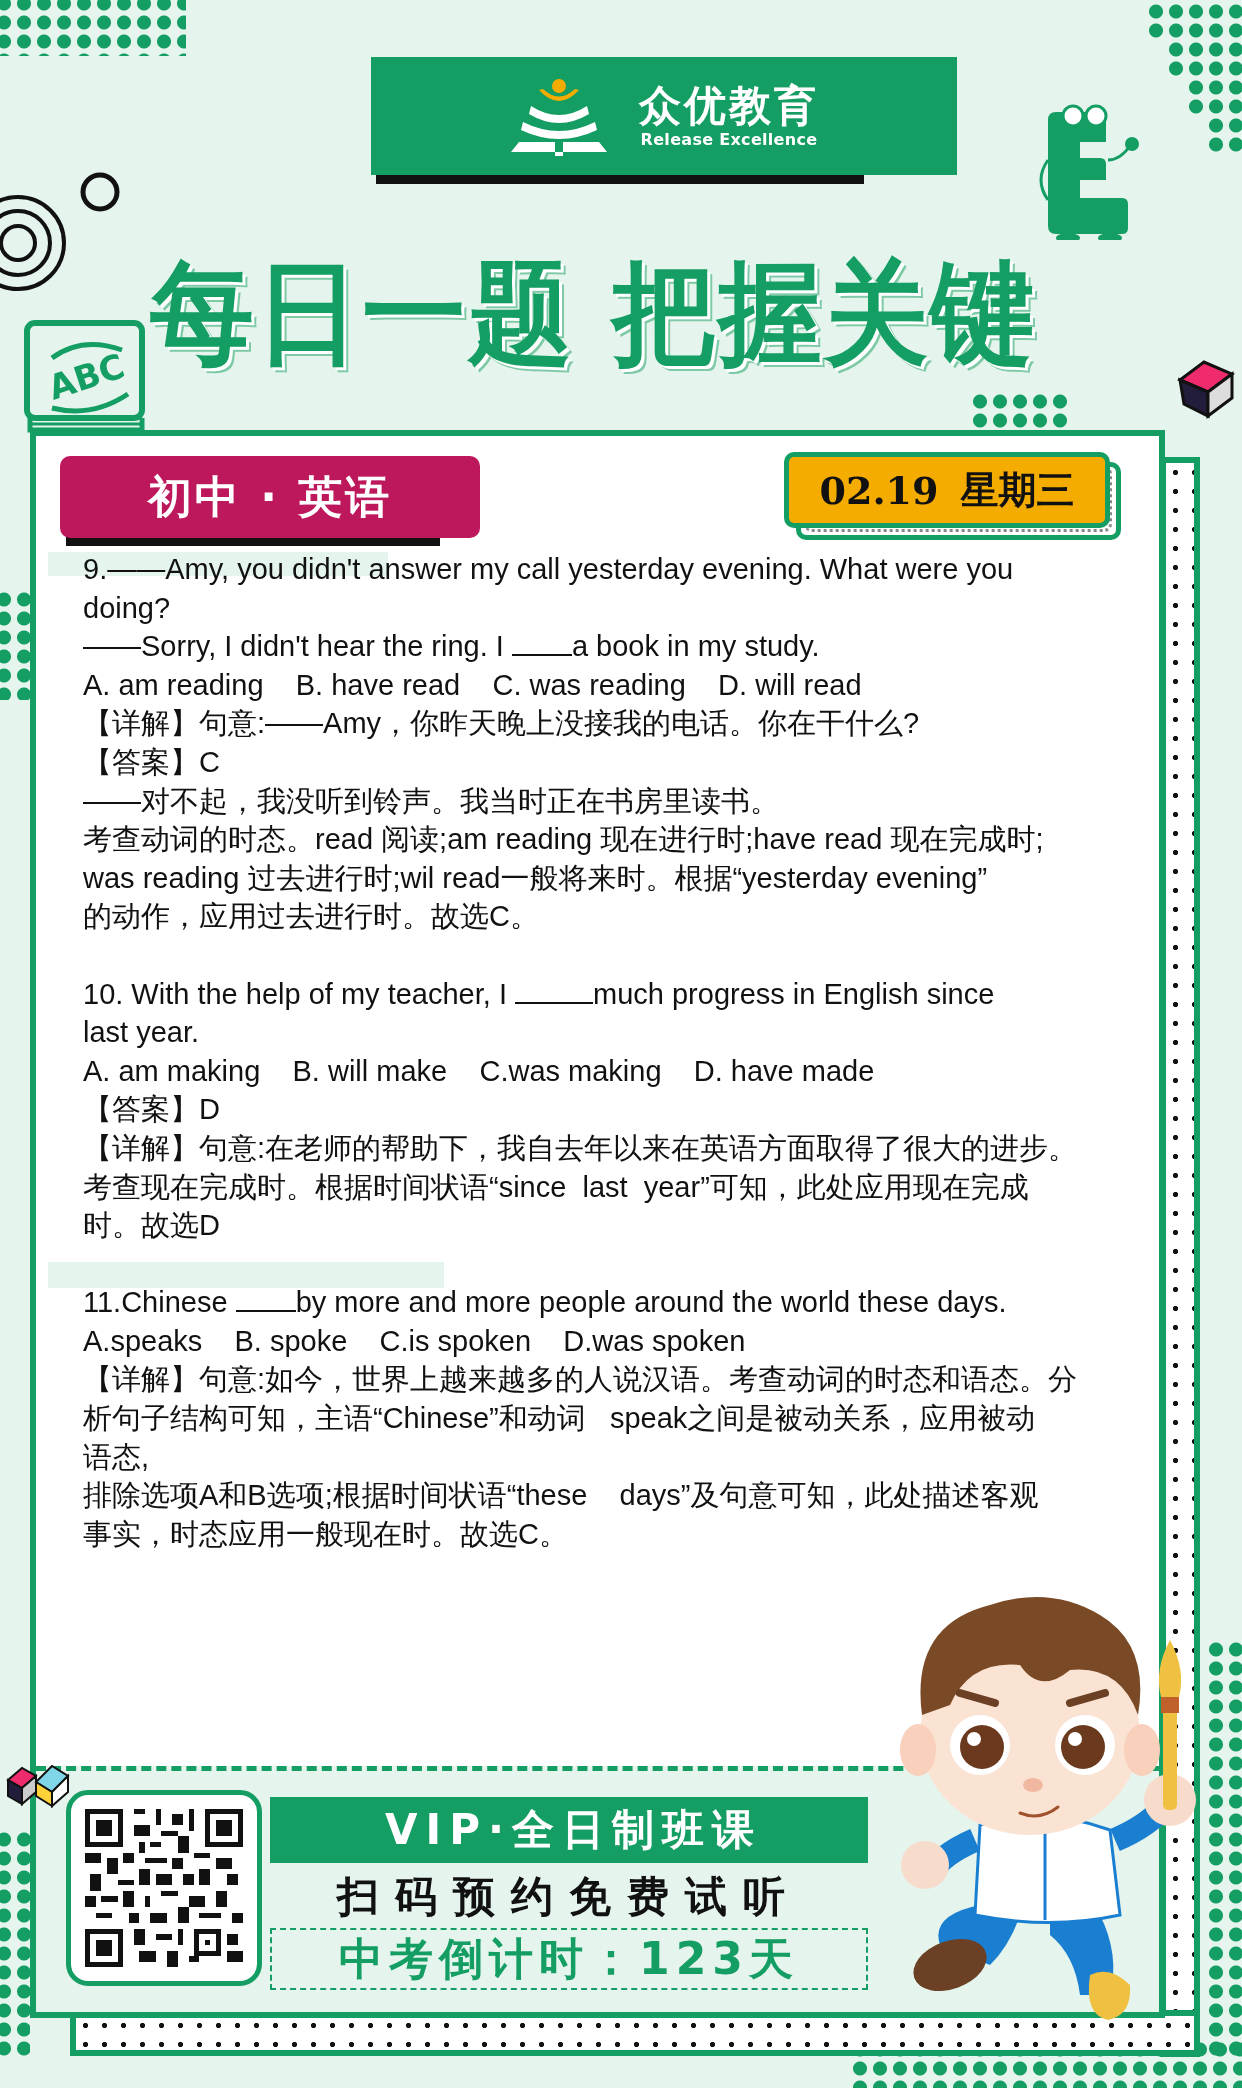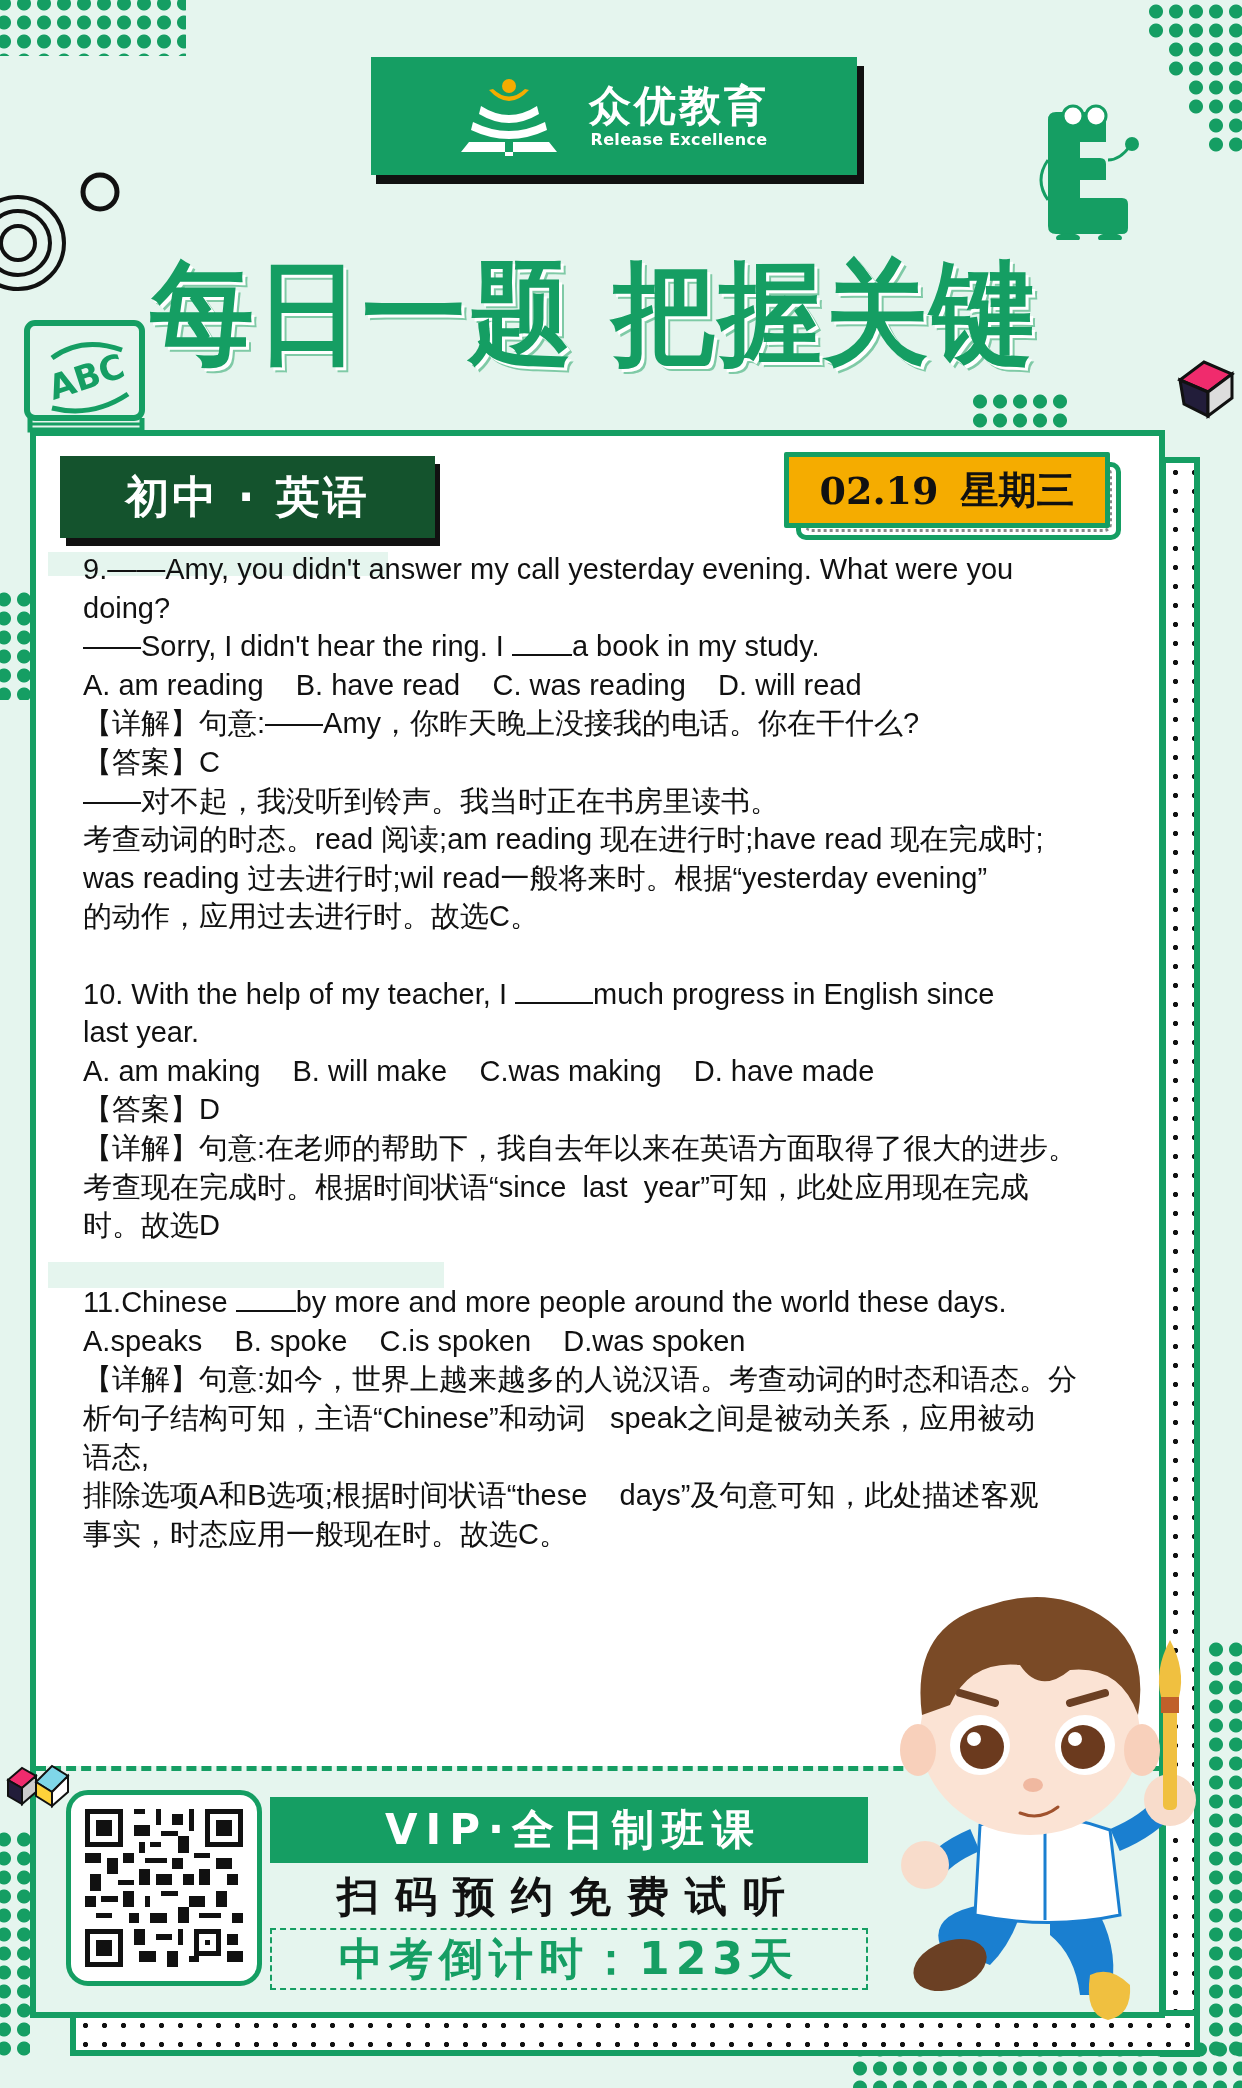--- a/index.html
+++ b/index.html
@@ -19,21 +19,21 @@
   }
   .dots-black {
     background-image: radial-gradient(circle, #111 2.2px, transparent 3px);
     background-size: 19px 19px;
     background-color: #fff;
   }
 
   
   .logo-shadow { left: 376px; top: 66px; width: 488px; height: 118px; background: #111; }
   .logo-box {
-    left: 371px; top: 57px; width: 486px; height: 118px; background: #159e63;
+    left: 371px; top: 57px; width: 586px; height: 118px; background: #159e63;
     display: flex; align-items: center; justify-content: center; gap: 30px;
   }
   .logo-text { display: flex; flex-direction: column; align-items: center; color: #fff; }
   .logo-cn { font-size: 42px; font-weight: bold; letter-spacing: 3px; line-height: 48px; }
   .logo-en { font-size: 16px; font-weight: bold; line-height: 20px; letter-spacing: 0.3px; }
 
   
   .banner {
     left: 150px; top: 248px; width: 940px; height: 130px;
     font-size: 104px; font-weight: bold; color: #159e63;
@@ -51,36 +51,36 @@
     background: #fff; border: 6px solid #159e63;
   }
   .card-footer-bg {
     left: 36px; top: 1766px; width: 1123px; height: 246px; background: #e5f5ee;
     border-top: 5px dashed #159e63;
   }
 
   
   .subject-shadow { left: 66px; top: 464px; width: 374px; height: 82px; background: #111; }
   .subject-tag {
-    left: 60px; top: 456px; width: 375px; height: 82px; background: #14532d;
+    left: 60px; top: 456px; width: 420px; height: 82px; background: #be185d;
     color: #fff; font-size: 44px; font-weight: bold; letter-spacing: 3px;
-    display: flex; align-items: center; justify-content: center;
+    display: flex; align-items: center; justify-content: center; border-radius: 10px;
   }
 
   
   .date-back {
     left: 796px; top: 462px; width: 325px; height: 78px; border-radius: 10px;
     border: 5px solid #159e63; background: #fff;
   }
   .date-back-inner {
     left: 804px; top: 466px; width: 308px; height: 66px;
     border: 3px dotted #888; border-top: none; border-left: none; border-radius: 8px;
   }
   .date-badge {
-    left: 784px; top: 452px; width: 326px; height: 76px; border-radius: 2px;
+    left: 784px; top: 452px; width: 326px; height: 76px; border-radius: 10px;
     border: 5px solid #159e63; background: #f5ac00;
     display: flex; align-items: center; justify-content: center;
     font-family: "DejaVu Serif", "Liberation Serif", serif;
     font-size: 38px; font-weight: bold; color: #111; gap: 22px;
   }
 
   
   .hl-bar { background: #e5f5ee; }
   .content {
     left: 74px; top: 550px; width: 1060px;

